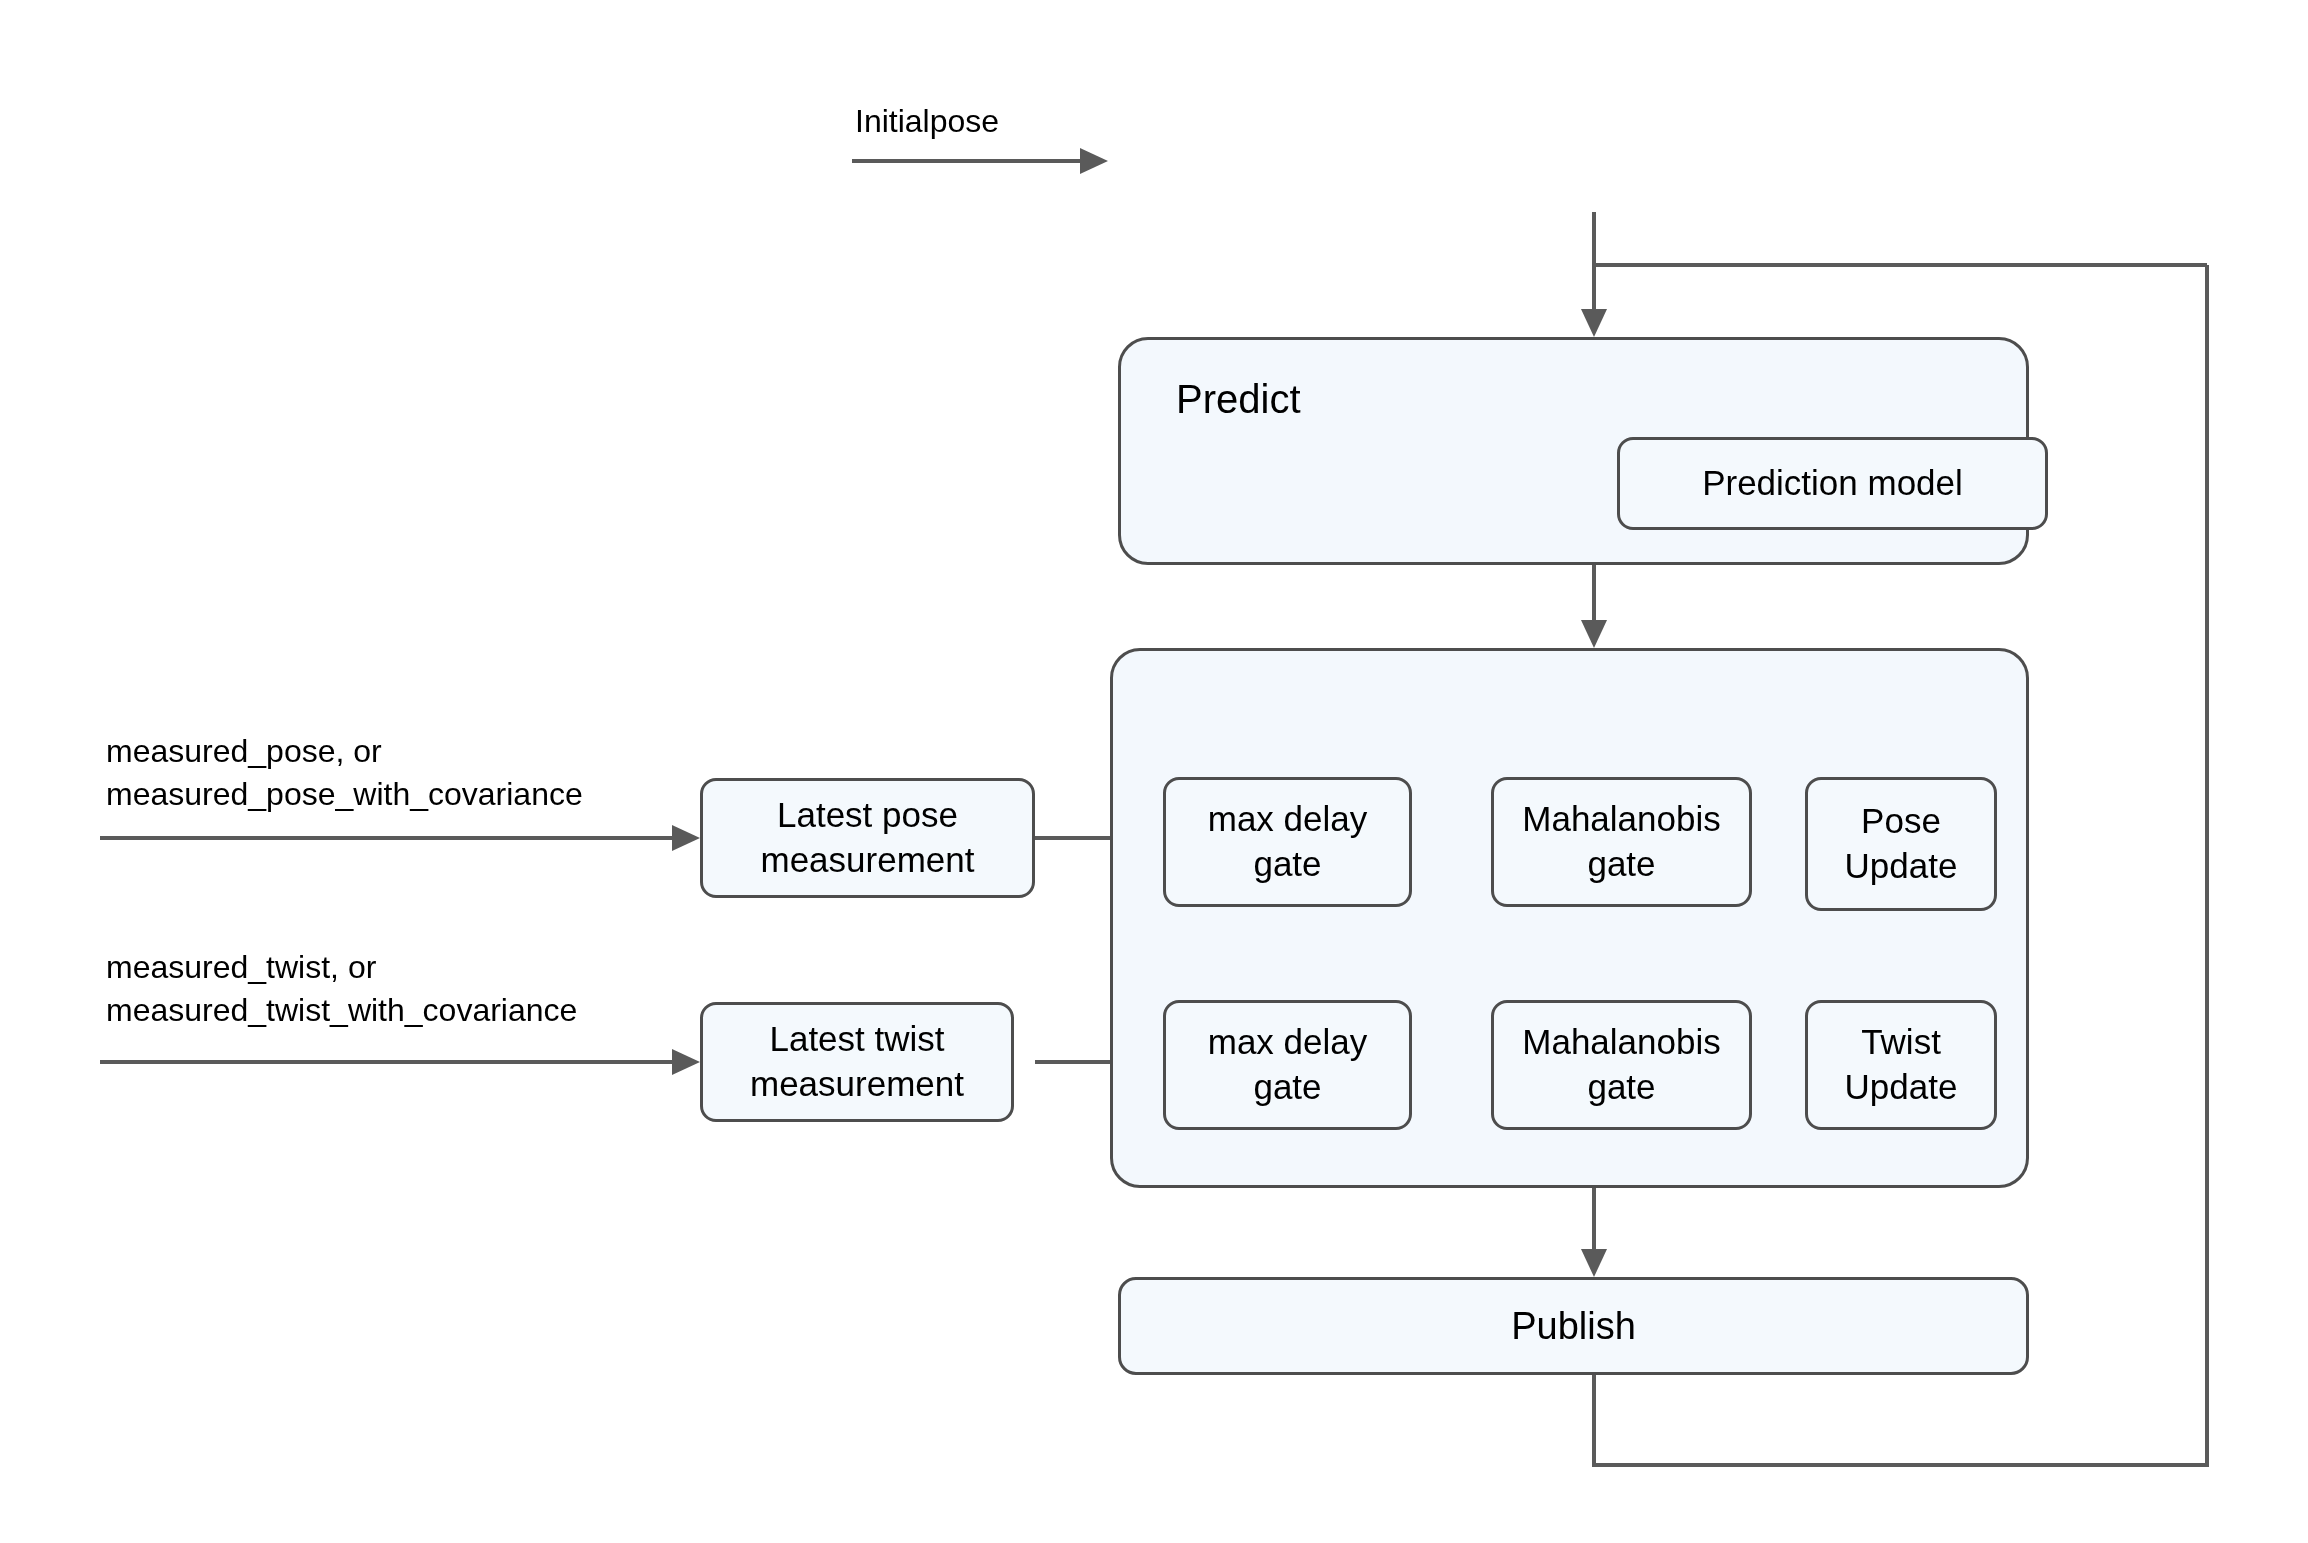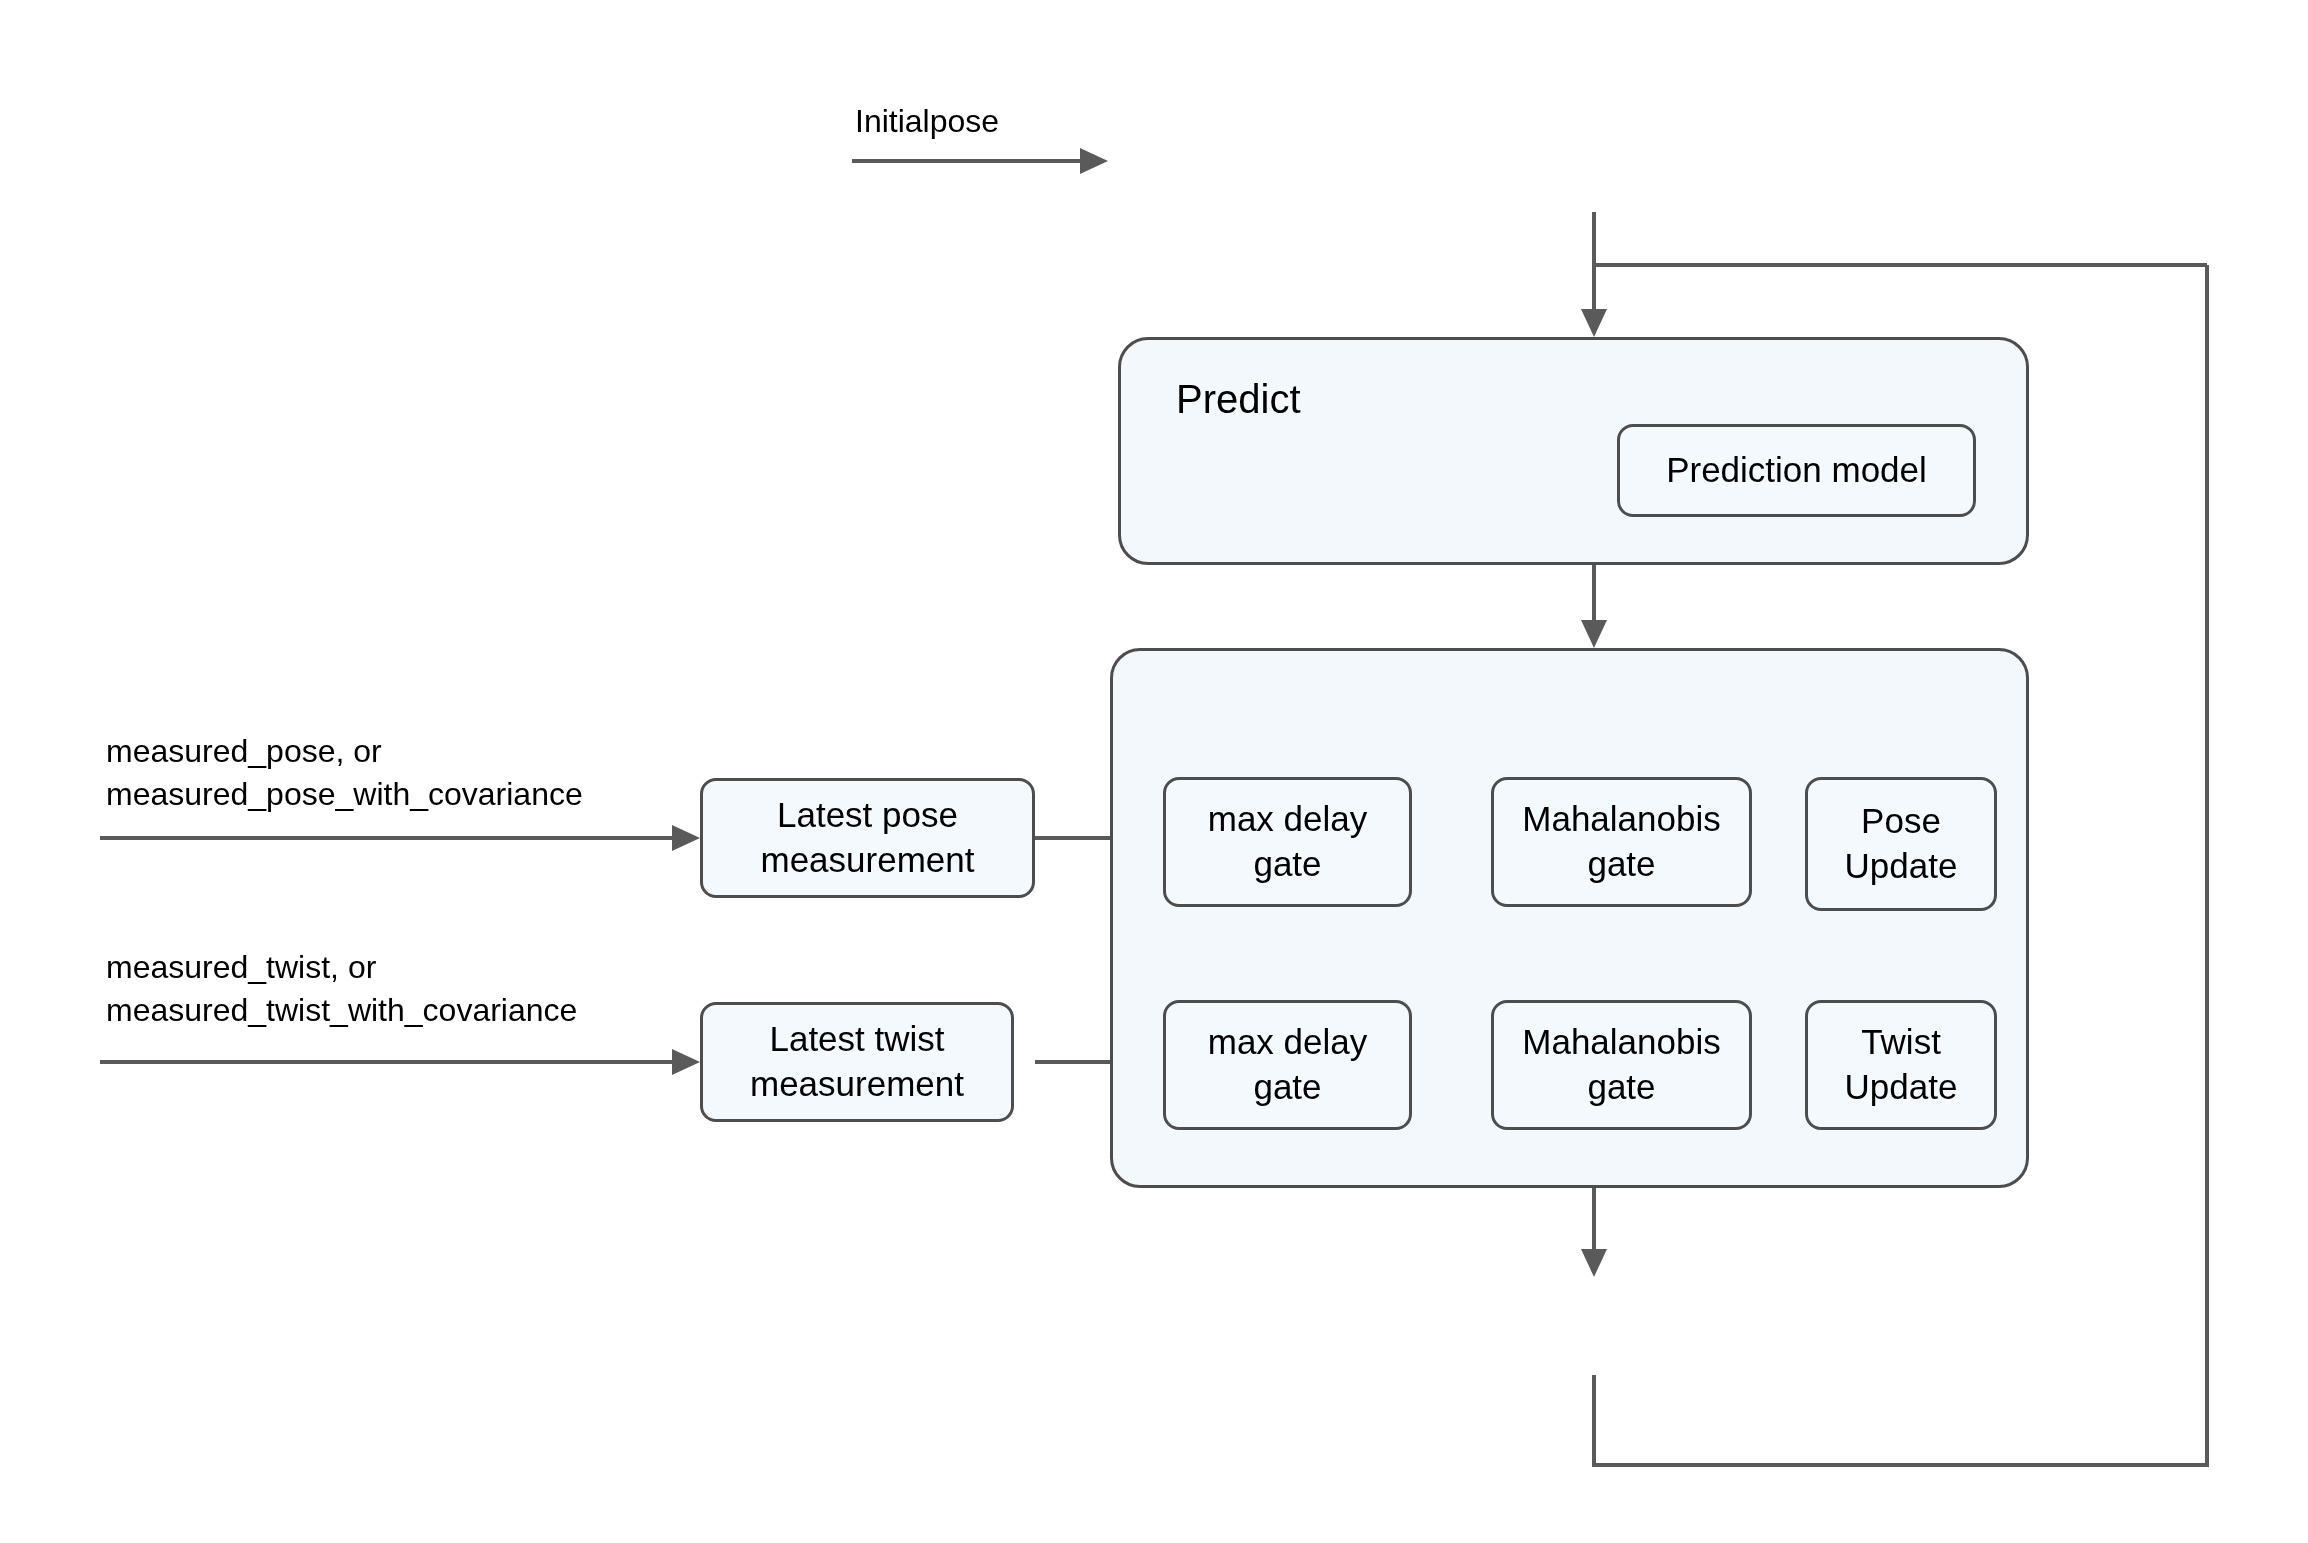--- a/index.html
+++ b/index.html
@@ -151,21 +151,21 @@
 
   <div class="free-label" style="left:106px; top:730px;">measured_pose, or
 measured_pose_with_covariance</div>
 
   <div class="free-label" style="left:106px; top:946px;">measured_twist, or
 measured_twist_with_covariance</div>
 
 
   <div class="container" style="left:1118px; top:337px; width:911px; height:228px;"></div>
   <div class="container-title" style="left:1176px; top:377px;text-align:right;">Predict</div>
-  <div class="node small" style="left:1617px; top:424px; width:359px; height:93px;">Prediction model</div>
+  <div class="node small" style="left:1617px; top:437px; width:431px; height:93px;">Prediction model</div>
 
   <div class="container" style="left:1110px; top:648px; width:919px; height:540px;"></div>
 
   <div class="node small" style="left:1163px; top:777px; width:249px; height:130px;">max delay
 gate</div>
   <div class="node small" style="left:1491px; top:777px; width:261px; height:130px;">Mahalanobis
 gate</div>
   <div class="node small" style="left:1805px; top:777px; width:192px; height:134px;">Pose
 Update</div>
 
@@ -174,14 +174,15 @@
   <div class="node small" style="left:1491px; top:1000px; width:261px; height:130px;">Mahalanobis
 gate</div>
   <div class="node small" style="left:1805px; top:1000px; width:192px; height:130px;">Twist
 Update</div>
 
   <div class="node small" style="left:700px; top:778px; width:335px; height:120px;">Latest pose
 measurement</div>
   <div class="node small" style="left:700px; top:1002px; width:314px; height:120px;">Latest twist
 measurement</div>
 
+  <div class="node" style="left:1118px; top:1277px; width:911px; height:98px;">Publish</div>
 
 </div>
 
 </body></html>

